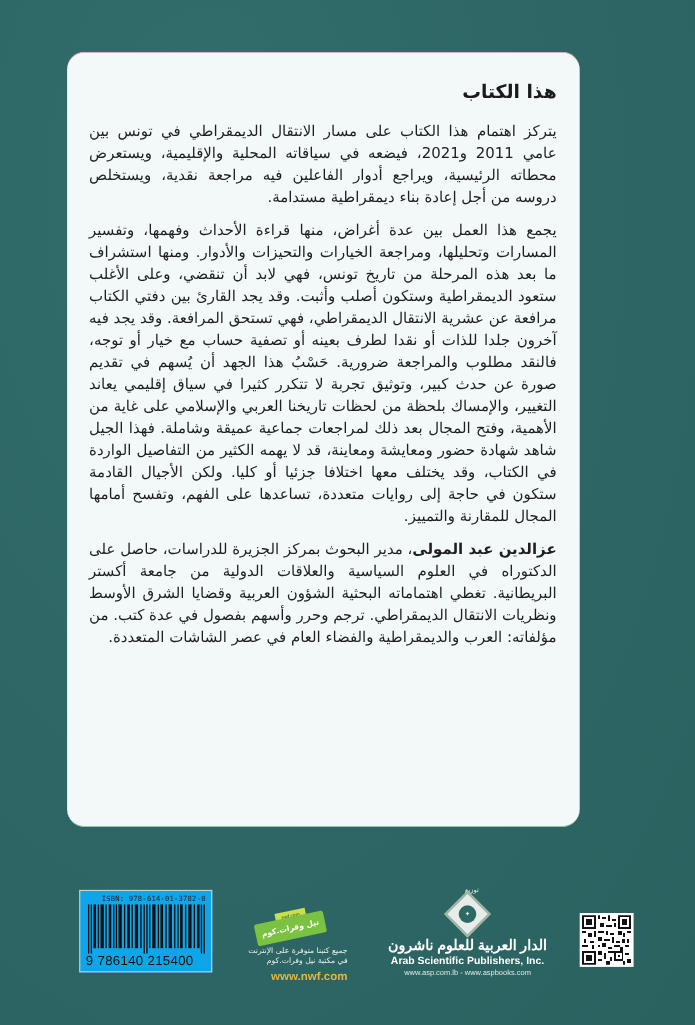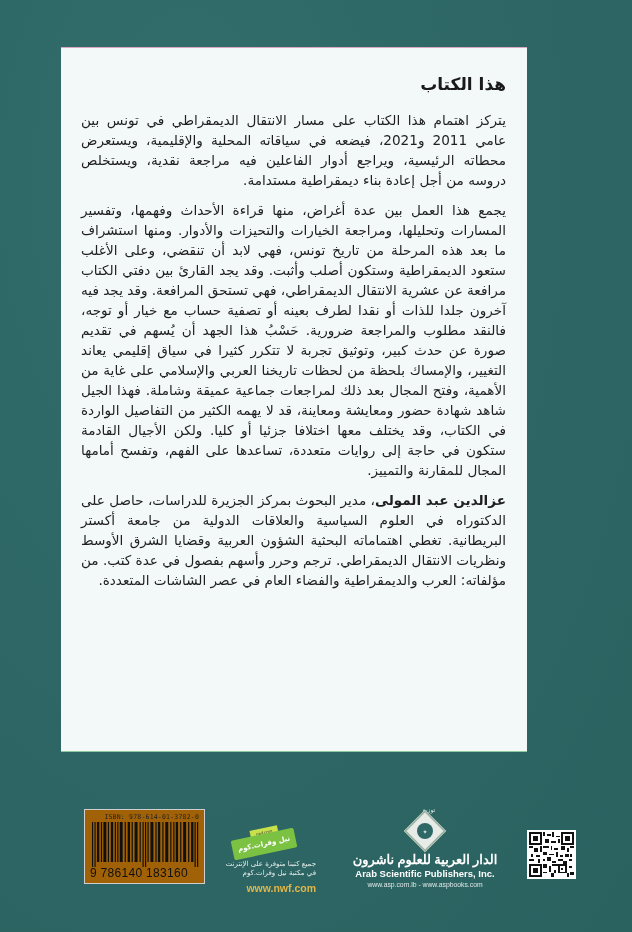--- a/index.html
+++ b/index.html
@@ -10,38 +10,39 @@
     font-family: "DejaVu Sans", "Liberation Sans", sans-serif;
   }
   .panel {
     position: absolute; left: 61px; top: 47px; width: 466px; height: 705px;
     background: #f3f8f8;
     box-sizing: border-box;
     border-top: 1px solid #d9a7c0;
     border-bottom: 1px solid #8fc7a0;
     padding: 24px 21px 0 20px;
     direction: rtl;
+    border-radius: 16px;
   }
   .heading {
     font-family: "DejaVu Sans", sans-serif;
     font-weight: bold; font-size: 17px; color: #1a1a1a;
     margin: 0 0 14px 0; line-height: 24px;
   }
   .para {
     font-family: "DejaVu Sans", sans-serif;
     font-size: 13.6px; line-height: 20px; color: #1f1f1f;
     text-align: justify; text-align-last: right;
     margin: 0 0 10px 0;
   }
   .author-heading { margin-top: 24px; }
   .author-name { font-weight: bold; }
 
   .barcode {
-    position: absolute; left: 84px; top: 809px; width: 121px; height: 75px;
-    background: #a16207; box-sizing: border-box; padding: 3px 5px 2px 5px;
+    position: absolute; left: 72px; top: 809px; width: 121px; height: 75px;
+    background: #0ea5e9; box-sizing: border-box; padding: 3px 5px 2px 5px;
     border: 1px solid #cfcfcf;
   }
   .isbn-label {
     font-family: "DejaVu Sans Mono", monospace; font-size: 6.5px; color: #222;
     text-align: right; letter-spacing: 0.2px; height: 9px; line-height: 9px;
   }
   .bars { height: 45px; width: 100%; display: block; }
   .barcode-digits {
     font-family: "Liberation Sans", sans-serif; font-size: 12px; color: #111;
     letter-spacing: 0.3px; line-height: 13px; white-space: nowrap;
@@ -137,21 +138,21 @@
         <rect x="84" y="0" width="1.2" height="40"></rect>
       <rect x="86.5" y="0" width="2.4" height="40"></rect>
         <rect x="91" y="0" width="1.2" height="40"></rect>
       <rect x="94" y="0" width="3" height="40"></rect>
         <rect x="99" y="0" width="1.2" height="40"></rect>
       <rect x="102" y="0" width="2.4" height="40"></rect>
       <rect x="105.5" y="0" width="1.2" height="45"></rect>
         <rect x="108" y="0" width="1.2" height="45"></rect>
     </g>
   </svg>
-  <div class="barcode-digits">9 786140 183160</div>
+  <div class="barcode-digits">9 786140 215400</div>
 </div>
 
 <div class="nwf">
   <div class="nwf-tag-small">nwf.com</div>
   <div class="nwf-tag">
     <span class="nwf-tag-text">نيل وفرات.كوم</span>
   </div>
   <div class="nwf-line" style="top:34px">جميع كتبنا متوفرة على الإنترنت</div>
   <div class="nwf-line" style="top:43px">في مكتبة نيل وفرات.كوم</div>
   <div class="nwf-url">www.nwf.com</div>

